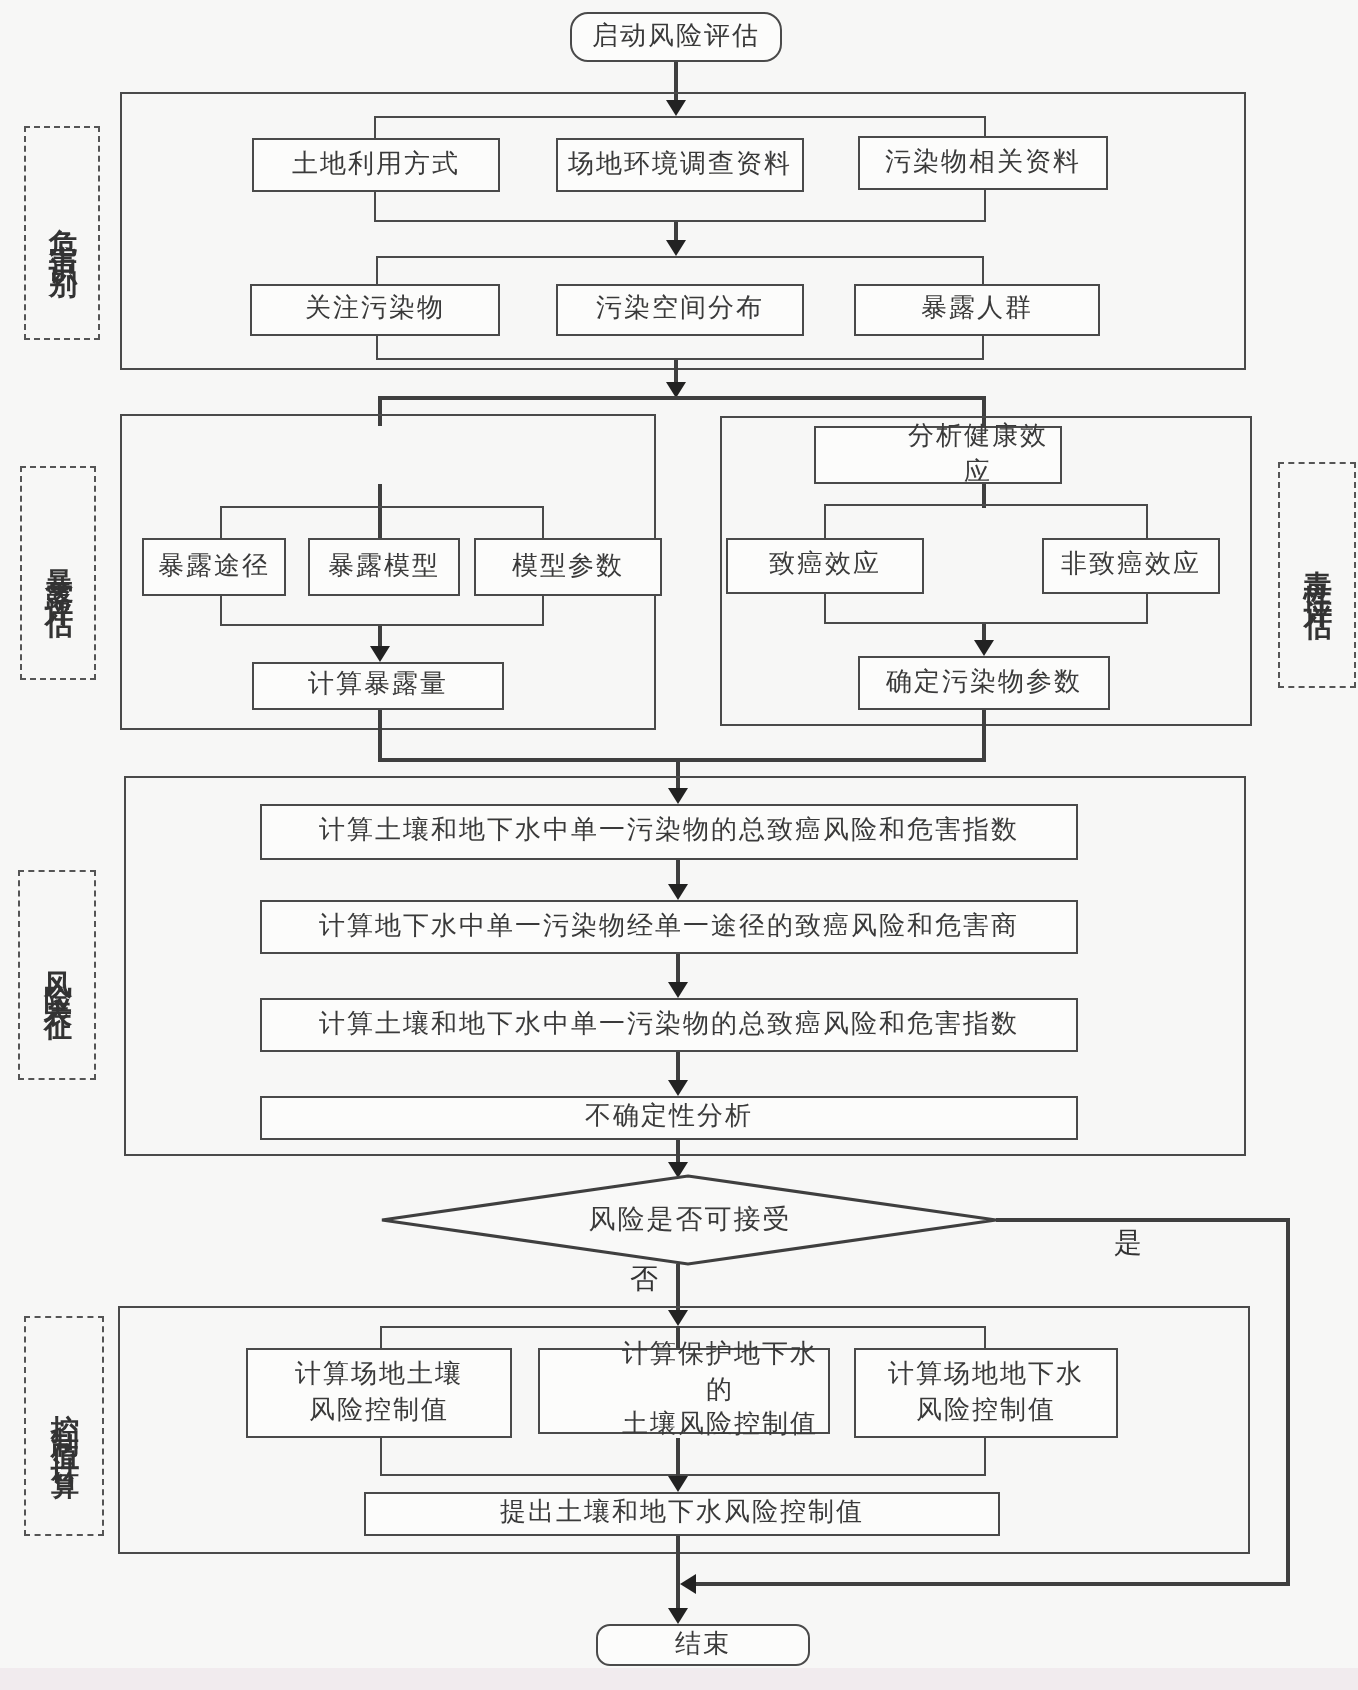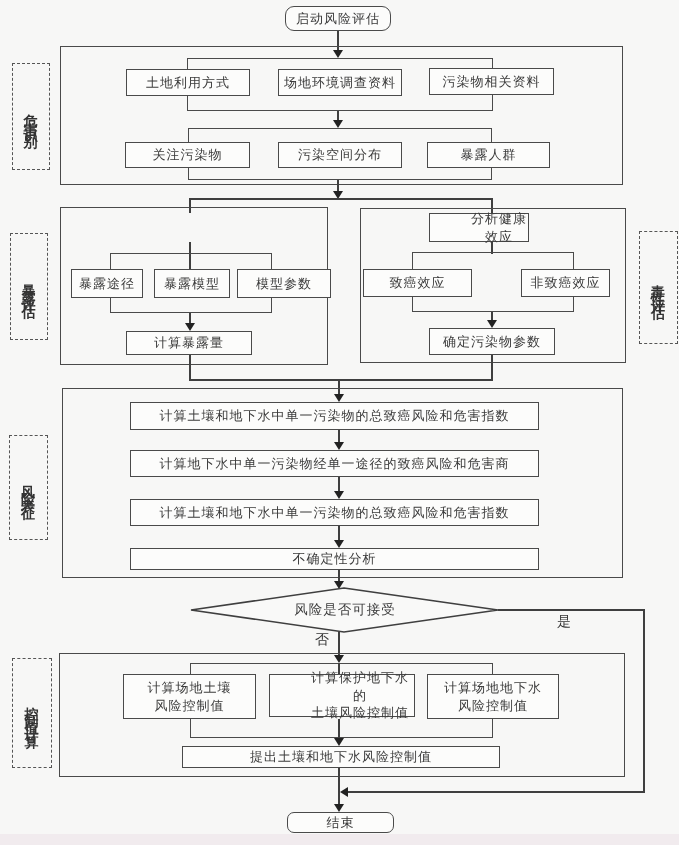--- a/index.html
+++ b/index.html
@@ -120,24 +120,24 @@
   <div class="box" style="left:71px;top:269px;width:72px;height:29px;">暴露途径</div>
   <div class="box" style="left:154px;top:269px;width:76px;height:29px;">暴露模型</div>
   <div class="box" style="left:237px;top:269px;width:94px;height:29px;">模型参数</div>
   <div class="vline" style="left:189px;top:313px;height:11px;"></div>
   <div class="arrow-down" style="left:185px;top:323px;"></div>
   <div class="box" style="left:126px;top:331px;width:126px;height:24px;">计算暴露量</div>
 
   <div class="label-v" style="left:639px;top:231px;width:39px;height:113px;">毒性评估</div>
   <div class="container" style="left:360px;top:208px;width:266px;height:155px;"></div>
 
-  <div class="box" style="left:429px;top:213px;width:100px;height:29px;padding-left:40px;">分析健康效应</div>
+  <div class="box" style="left:407px;top:213px;width:124px;height:29px;padding-left:40px;">分析健康效应</div>
   <div class="vline" style="left:491px;top:242px;height:12px;"></div>
   <div class="bus" style="left:412px;top:252px;width:162px;height:60px;"></div>
-  <div class="box" style="left:363px;top:269px;width:109px;height:28px;">致癌效应</div>
+  <div class="box" style="left:363px;top:269px;width:99px;height:28px;">致癌效应</div>
   <div class="box" style="left:521px;top:269px;width:89px;height:28px;">非致癌效应</div>
   <div class="vline" style="left:491px;top:312px;height:10px;"></div>
   <div class="arrow-down" style="left:487px;top:320px;"></div>
   <div class="box" style="left:429px;top:328px;width:126px;height:27px;">确定污染物参数</div>
 
   <div class="vline" style="left:189px;top:355px;height:26px;"></div>
   <div class="vline" style="left:491px;top:355px;height:26px;"></div>
   <div class="hline" style="left:189px;top:379px;width:304px;"></div>
   <div class="vline" style="left:338px;top:379px;height:16px;"></div>
   <div class="arrow-down" style="left:334px;top:394px;"></div>
@@ -198,16 +198,16 @@
       <span>风险控制值</span>
     </div>
   </div>
 
   <div class="vline" style="left:338px;top:719px;height:21px;"></div>
   <div class="arrow-down" style="left:334px;top:738px;"></div>
   <div class="box" style="left:182px;top:746px;width:318px;height:22px;">提出土壤和地下水风险控制值</div>
 
   <div class="vline" style="left:338px;top:768px;height:37px;"></div>
   <div class="arrow-down" style="left:334px;top:804px;"></div>
-  <div class="box rounded" style="left:287px;top:812px;width:107px;height:21px;border-radius:7px;">结束</div>
+  <div class="box rounded" style="left:298px;top:812px;width:107px;height:21px;border-radius:7px;">结束</div>
 
   <div class="strip" style="top:834px;height:11px;"></div>
 </div>
 
 </body></html>

